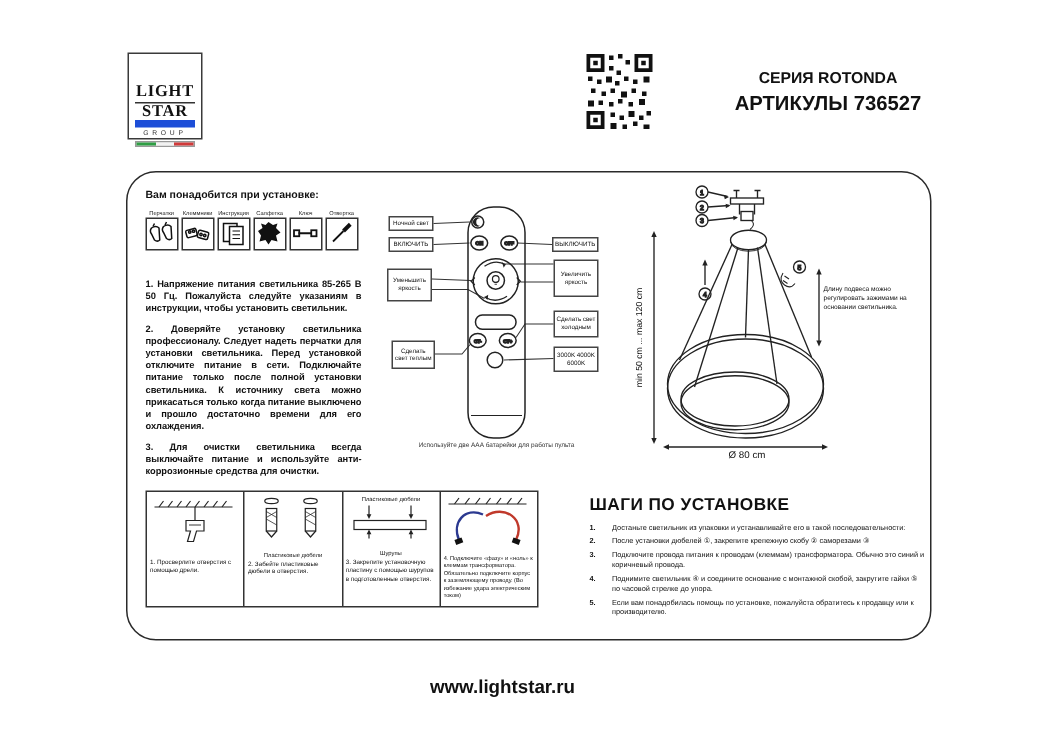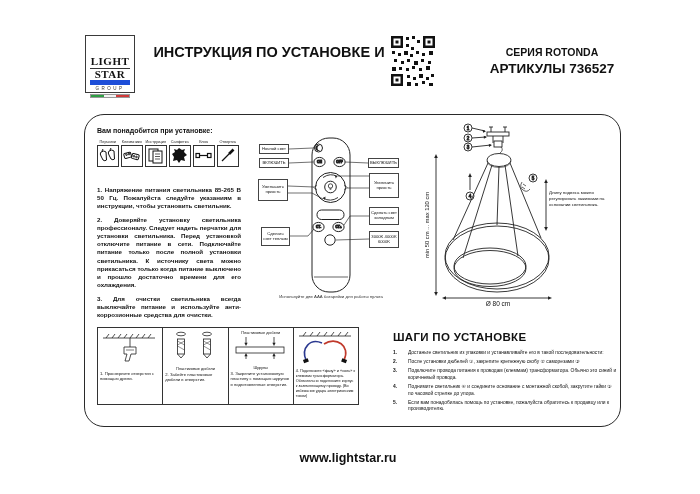--- a/index.html
+++ b/index.html
@@ -48,40 +48,39 @@
   .pcap { font-size:4.2px; line-height:1.3; margin-top:1px; color:#111; }
   .plabel { font-size:3.9px; text-align:center; color:#111; }
 
   
   .install { left:393px; top:331px; width:224px; }
   .install h2 { font-size:11.5px; font-weight:bold; letter-spacing:.3px; margin-bottom:7px; }
   .step { display:flex; margin-bottom:2.5px; }
   .step .n { width:15px; font-size:4.9px; font-weight:bold; flex:none; }
   .step .t { font-size:4.9px; line-height:1.35; }
 
-  .footer { left:16px; top:451px; width:664px; text-align:center; font-weight:bold; font-size:12.5px; }
+  .footer { left:3px; top:451px; width:664px; text-align:center; font-weight:bold; font-size:12.5px; }
 </style>
 </head>
 <body>
 
 <div class="page">
 
   <div class="abs logo">
     <div class="l1">LIGHT</div>
     <div class="l2">STAR</div>
     <div class="l3">GROUP</div>
     <div class="flag">
       <div style="background:#2f9e44"></div>
         <div style="background:#f2f2f2"></div>
         <div style="background:#d03a3a"></div>
     </div>
   </div>
 
   <div class="abs title-block">
-    <div>ИНСТРУКЦИЯ ПО УСТАНОВКЕ И</div>
   </div>
 
   <svg class="abs" style="left:390px; top:33px;" width="46" height="56" viewBox="0 0 46 56">
     <rect x="0" y="0" width="46" height="56" fill="#fff"></rect>
     <g fill="#111">
       <rect x="1" y="3" width="12" height="12"></rect>
         <rect x="3.5" y="5.5" width="7" height="7" fill="#fff"></rect>
         <rect x="5.5" y="7.5" width="3" height="3"></rect>
       <rect x="33" y="3" width="12" height="12"></rect>
         <rect x="35.5" y="5.5" width="7" height="7" fill="#fff"></rect>

